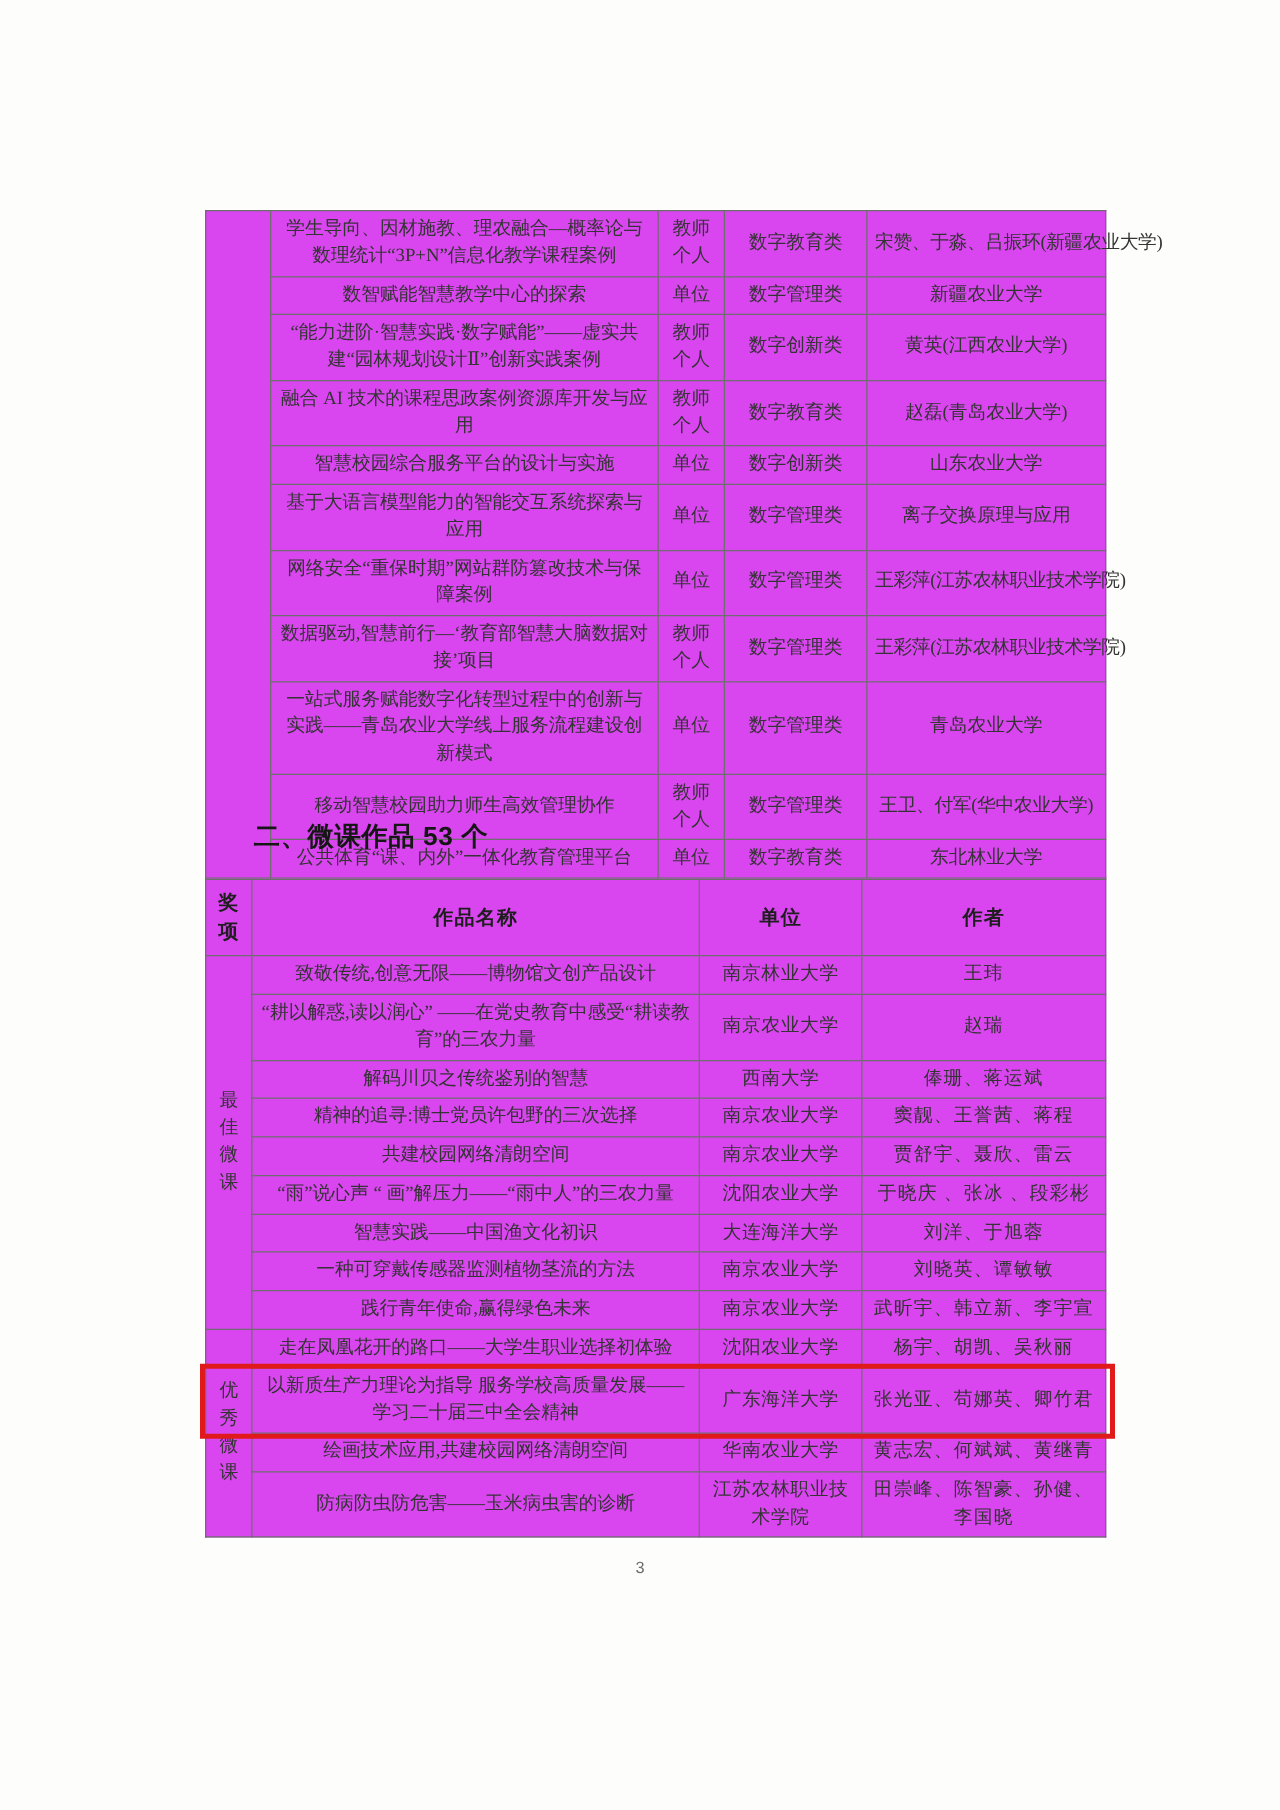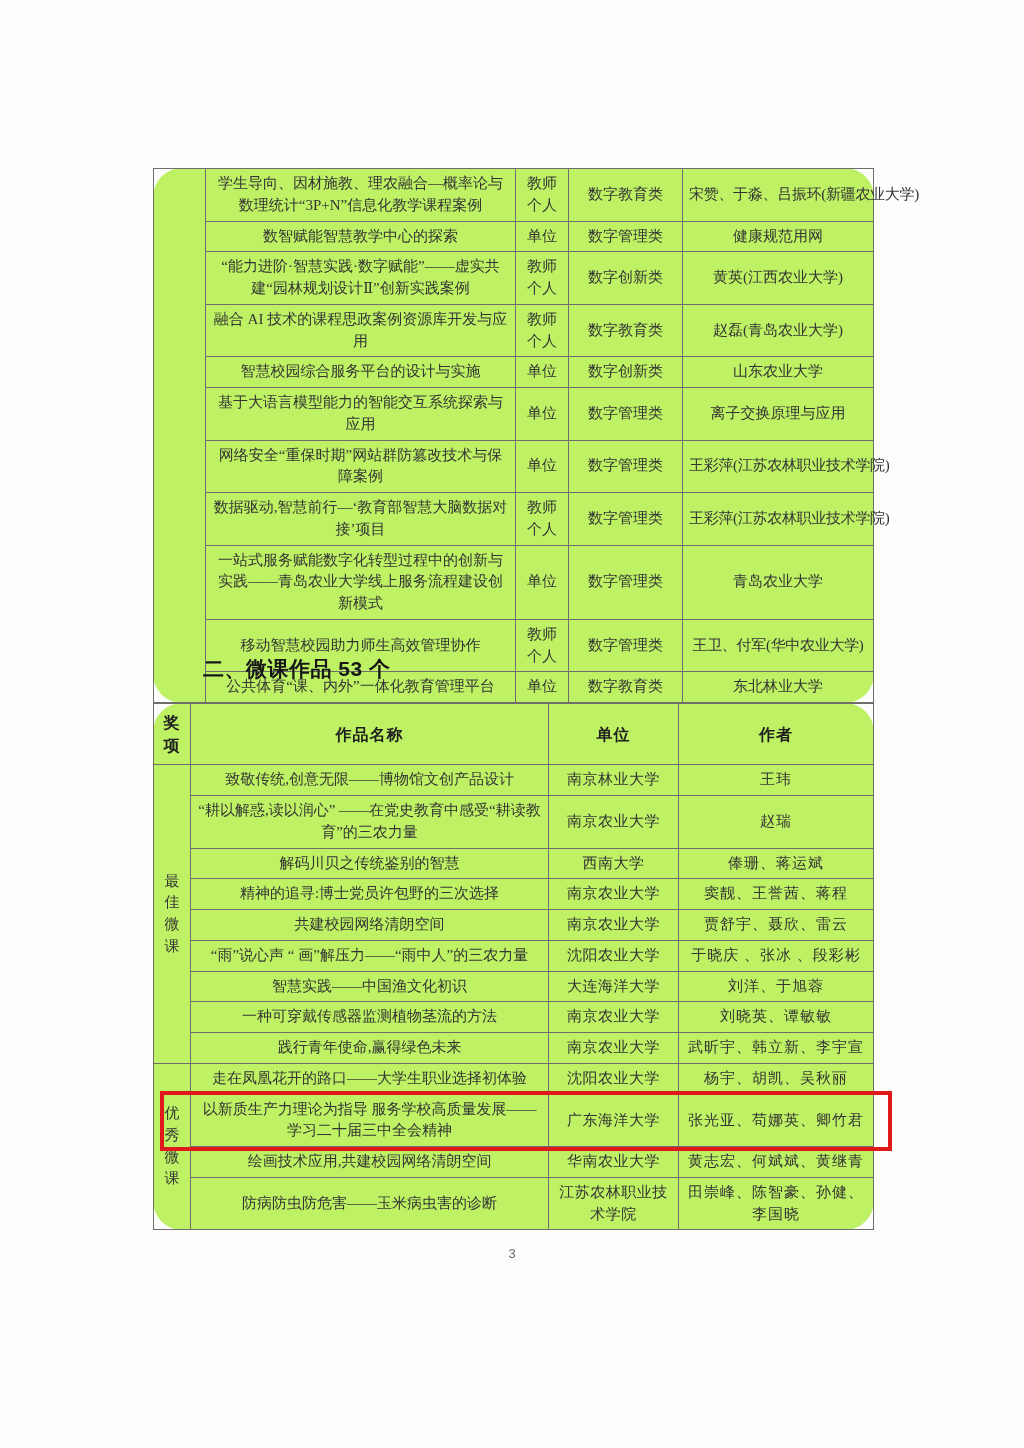--- a/index.html
+++ b/index.html
@@ -1,21 +1,21 @@
 <!DOCTYPE html>
 <html><head>
 <meta charset="utf-8">
 <style>
   html,body{margin:0;padding:0;background:#e9e9e9;}
   #page{
     position:relative;width:1024px;height:1448px;margin:0 auto;
     background:#fdfdfc;overflow:hidden;
     font-family:"Liberation Serif","DejaVu Serif",serif;color:#343434;
   }
-  .tbl{position:absolute;left:153px;width:720px;border-collapse:collapse;table-layout:fixed;background:#bef264;border-radius:29px;}
+  .tbl{position:absolute;left:164px;width:720px;border-collapse:collapse;table-layout:fixed;background:#d946ef;}
   #table1{top:168px;}
   #table2{top:703px;}
   .tbl td,.tbl th{
     border:1px solid #6e6e6e;text-align:center;vertical-align:middle;
     font-size:15px;line-height:1.45;padding:4px 6px;font-weight:normal;
     word-break:break-word;
   }
   #table2 th{
     font-family:"Liberation Sans","DejaVu Sans",sans-serif;font-weight:700;
     font-size:16px;color:#1e1e1e;padding:7px 4px;letter-spacing:1px;
@@ -54,21 +54,21 @@
           <td rowspan="11"></td>
           <td>学生导向、因材施教、理农融合—概率论与数理统计“3P+N”信息化教学课程案例</td>
           <td>教师个人</td>
           <td>数字教育类</td>
           <td class="tight2">宋赞、于淼、吕振环(新疆农业大学)</td>
         </tr>
         <tr>
           <td>数智赋能智慧教学中心的探索</td>
           <td>单位</td>
           <td>数字管理类</td>
-          <td>健康规范用网</td>
+          <td>新疆农业大学</td>
         </tr>
         <tr>
           <td>“能力进阶·智慧实践·数字赋能”——虚实共建“园林规划设计Ⅱ”创新实践案例</td>
           <td>教师个人</td>
           <td>数字创新类</td>
           <td>黄英(江西农业大学)</td>
         </tr>
         <tr>
           <td>融合 AI 技术的课程思政案例资源库开发与应用</td>
           <td>教师个人</td>

